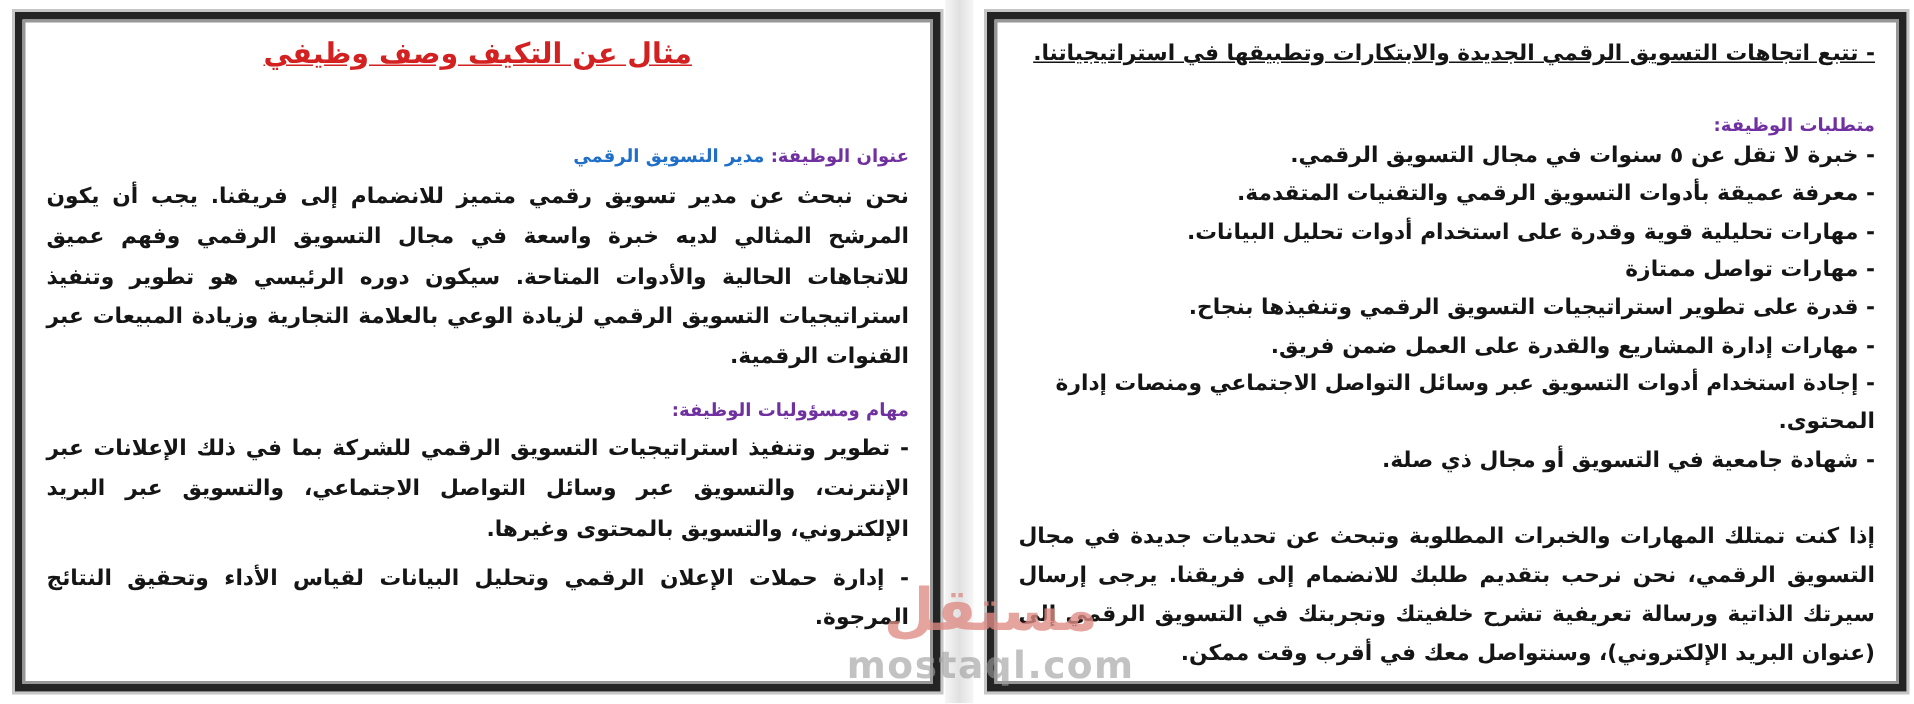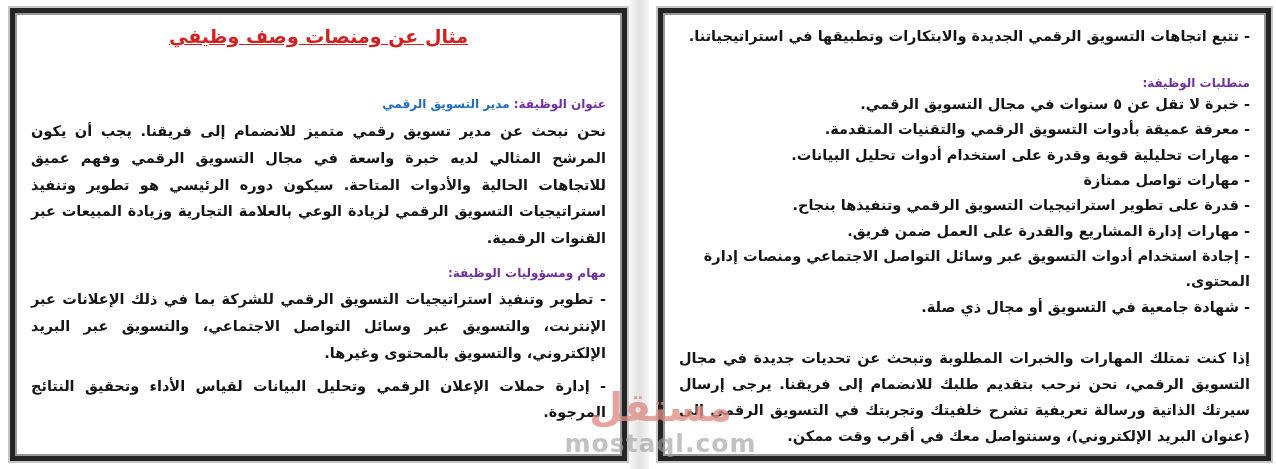--- a/index.html
+++ b/index.html
@@ -32,36 +32,36 @@
   }
   .heading-summary{margin-top:31px;}
   .heading-tasks{margin-top:14px;}
   .heading-requirements{margin-top:26px;}
   .body-text{
     font-size:14.5px;font-weight:bold;color:#151515;line-height:1.85;
     text-align:justify;text-align-last:right;margin:7px 0 0 0;
   }
   .bullet{margin:6px 0 0 0;}
   .req-line{margin:0;line-height:1.75;text-align:right;}
-  .continuation{margin-top:2px;text-align:right;}
+  .continuation{margin-top:2px;text-align:right;text-decoration:underline;}
   .closing{margin-top:26px;line-height:1.78;}
   .watermark{
     position:absolute;left:563px;top:388px;width:195px;text-align:center;
     z-index:6;pointer-events:none;
   }
   .wm-arabic{font-size:39px;font-weight:bold;color:#de8b84;opacity:.78;line-height:1.05;}
   .wm-domain{font-size:25px;font-weight:bold;color:#9e9e9e;opacity:.62;margin-top:0px;letter-spacing:1px;}
 </style>
 </head>
 <body>
 
 <div class="stage">
 
   <div class="panel panel-left">
-    <div class="doc-title">مثال عن ومنصات وصف وظيفي</div>
+    <div class="doc-title">مثال عن التكيف وصف وظيفي</div>
 
     <div class="job-title-line">
       <span class="purple-text">عنوان الوظيفة:</span>
       <span class="blue-text">مدير التسويق الرقمي</span>
     </div>
 
 
     <p class="body-text">نحن نبحث عن مدير تسويق رقمي متميز للانضمام إلى فريقنا. يجب أن يكون المرشح المثالي لديه خبرة واسعة في مجال التسويق الرقمي وفهم عميق للاتجاهات الحالية والأدوات المتاحة. سيكون دوره الرئيسي هو تطوير وتنفيذ استراتيجيات التسويق الرقمي لزيادة الوعي بالعلامة التجارية وزيادة المبيعات عبر القنوات الرقمية.</p>
 
     <div class="section-heading heading-tasks">مهام ومسؤوليات الوظيفة:</div>

